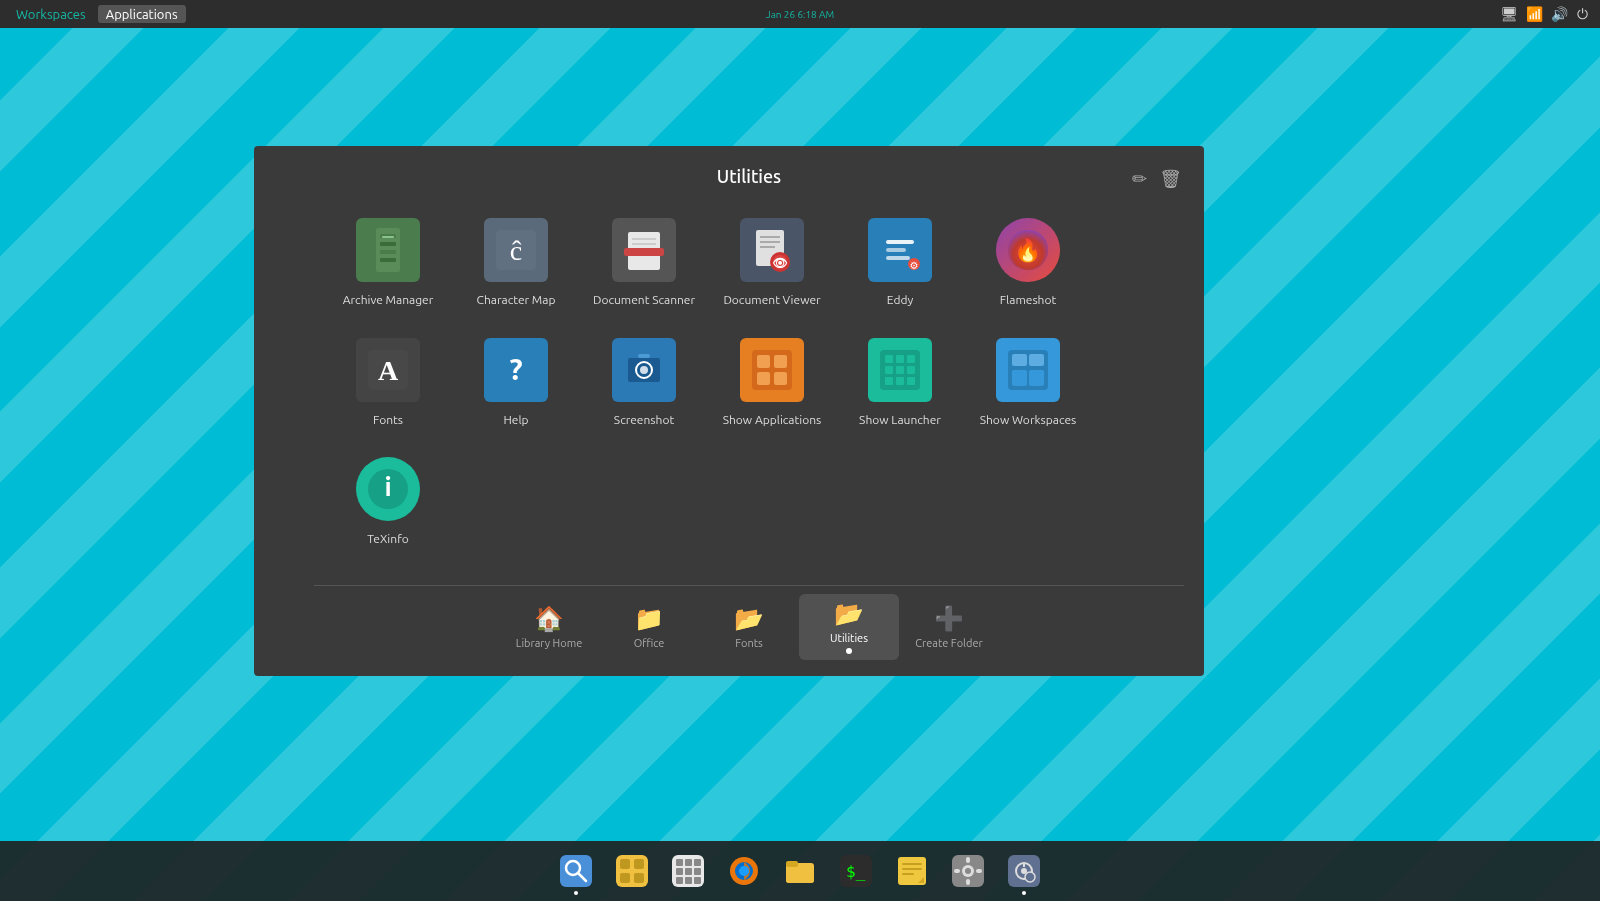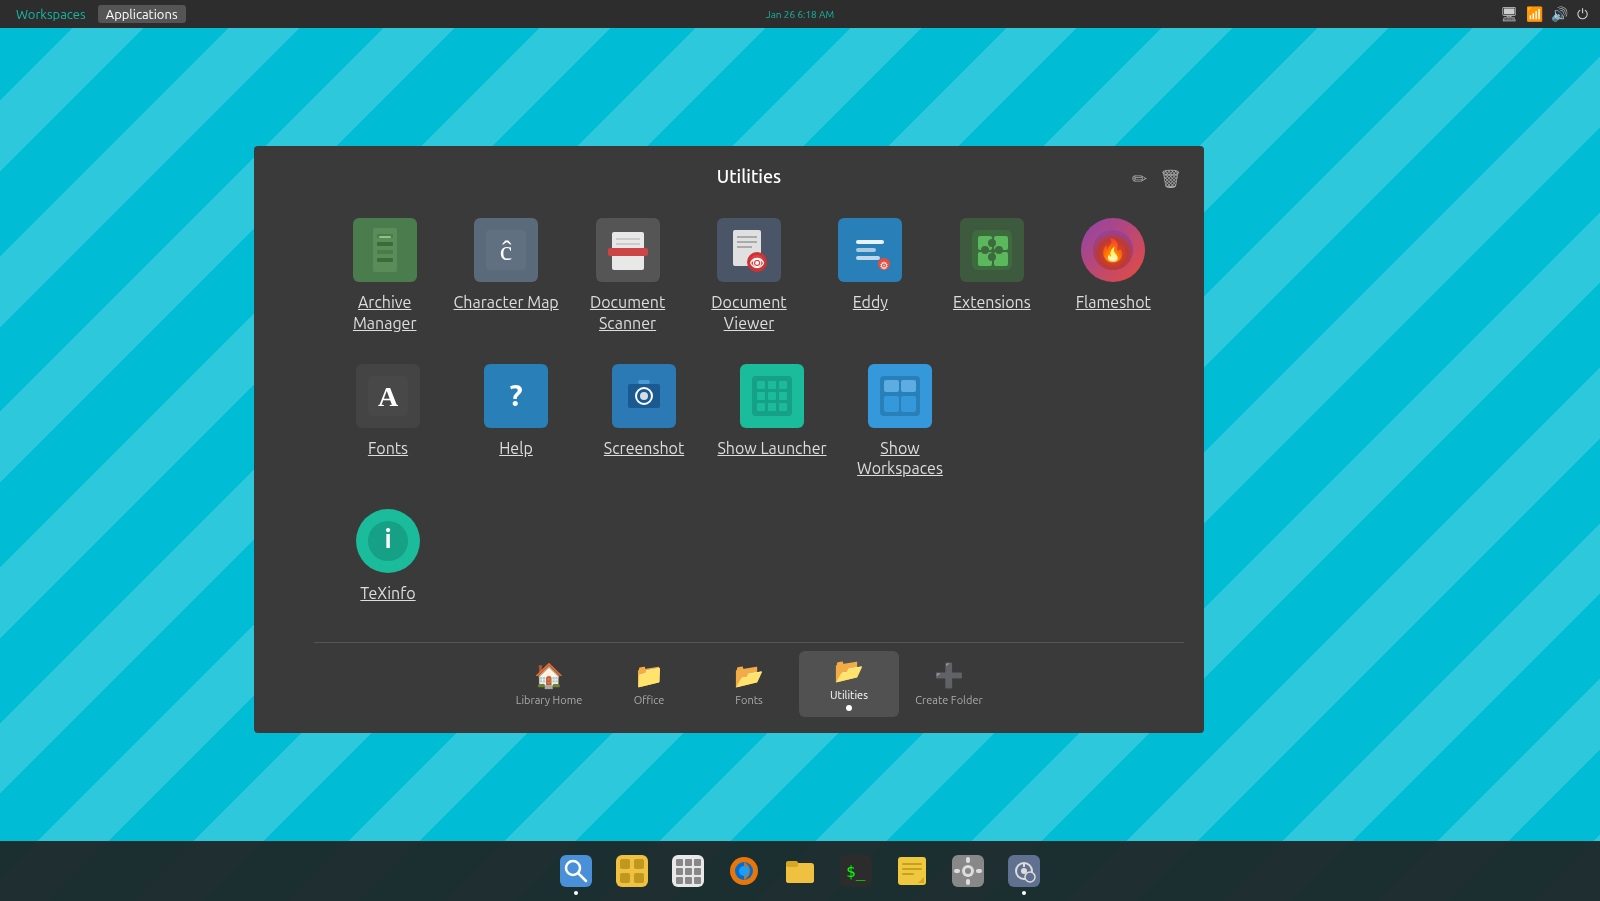--- a/index.html
+++ b/index.html
@@ -151,24 +151,23 @@
       height: 64px;
       margin-bottom: 10px;
       border-radius: 8px;
       display: flex;
       align-items: center;
       justify-content: center;
       font-size: 36px;
     }
     .app-label {
       color: #ddd;
-      font-size: 16px;
+      font-size: 12px;
       text-align: center;
       line-height: 1.3;
-      text-decoration: underline;
     }
 
     
     .icon-archive { background: #4a7c4e; border-radius: 6px; }
     .icon-charmap { background: #5a6a7a; border-radius: 6px; }
     .icon-docscanner { background: #555; border-radius: 6px; }
     .icon-docviewer { background: #4a5568; border-radius: 6px; }
     .icon-eddy { background: #2980b9; border-radius: 6px; }
     .icon-extensions { background: #3d5a3e; border-radius: 6px; }
     .icon-flameshot { background: linear-gradient(135deg, #8e44ad, #e74c3c); border-radius: 50%; }
@@ -360,39 +359,20 @@
               <rect x="8" y="12" width="28" height="4" rx="2" fill="#fff" opacity="0.9"></rect>
               <rect x="8" y="20" width="20" height="4" rx="2" fill="#fff" opacity="0.6"></rect>
               <rect x="8" y="28" width="24" height="4" rx="2" fill="#fff" opacity="0.7"></rect>
               <circle cx="36" cy="36" r="6" fill="#e74c3c"></circle>
               <text x="36" y="41" text-anchor="middle" fill="white" font-size="10">⚙</text>
             </svg>
           </div>
           <span class="app-label">Eddy</span>
         </div>
 
-        <div class="app-item">
-          <div class="app-icon icon-extensions svg-icon">
-            <svg width="44" height="44" viewBox="0 0 44 44">
-              <rect x="2" y="2" width="40" height="40" rx="6" fill="#3d6b3e"></rect>
-
-              <g fill="#5cb85c">
-                <rect x="8" y="8" width="14" height="14" rx="2"></rect>
-                <rect x="24" y="8" width="14" height="14" rx="2"></rect>
-                <rect x="8" y="24" width="14" height="14" rx="2"></rect>
-                <rect x="24" y="24" width="14" height="14" rx="2"></rect>
-              </g>
-              <circle cx="22" cy="15" r="4" fill="#3d6b3e"></circle>
-              <circle cx="15" cy="22" r="4" fill="#3d6b3e"></circle>
-              <circle cx="22" cy="29" r="4" fill="#3d6b3e"></circle>
-              <circle cx="29" cy="22" r="4" fill="#3d6b3e"></circle>
-            </svg>
-          </div>
-          <span class="app-label">Extensions</span>
-        </div>
 
         <div class="app-item">
           <div class="app-icon icon-flameshot svg-icon">
             <svg width="44" height="44" viewBox="0 0 44 44">
               <circle cx="22" cy="22" r="20" fill="#8e44ad"></circle>
               <circle cx="22" cy="22" r="20" fill="url(#flame-grad)"></circle>
               <defs>
                 <radialGradient id="flame-grad" cx="50%" cy="60%" r="60%">
                   <stop offset="0%" stop-color="#e74c3c"></stop>
                   <stop offset="60%" stop-color="#c0392b"></stop>
@@ -436,20 +416,32 @@
               <rect x="2" y="6" width="40" height="32" rx="4" fill="#2c7ab5"></rect>
               <rect x="6" y="10" width="32" height="24" rx="2" fill="#1a5a90"></rect>
               <circle cx="22" cy="22" r="8" fill="none" stroke="white" stroke-width="2"></circle>
               <circle cx="22" cy="22" r="4" fill="white" opacity="0.8"></circle>
               <rect x="16" y="6" width="12" height="4" rx="2" fill="#4a9ad4"></rect>
             </svg>
           </div>
           <span class="app-label">Screenshot</span>
         </div>
 
+        <div class="app-item">
+          <div class="app-icon icon-showapps svg-icon">
+            <svg width="44" height="44" viewBox="0 0 44 44">
+              <rect x="2" y="2" width="40" height="40" rx="4" fill="#d4691c"></rect>
+              <rect x="7" y="7" width="13" height="13" rx="2" fill="#f0a050"></rect>
+              <rect x="24" y="7" width="13" height="13" rx="2" fill="#f0a050"></rect>
+              <rect x="7" y="24" width="13" height="13" rx="2" fill="#f0a050"></rect>
+              <rect x="24" y="24" width="13" height="13" rx="2" fill="#f0a050"></rect>
+            </svg>
+          </div>
+          <span class="app-label">Show Applications</span>
+        </div>
 
         <div class="app-item">
           <div class="app-icon icon-showlauncher svg-icon">
             <svg width="44" height="44" viewBox="0 0 44 44">
               <rect x="2" y="2" width="40" height="40" rx="4" fill="#16a085"></rect>
               <rect x="7" y="7" width="8" height="8" rx="1" fill="#1abc9c"></rect>
               <rect x="18" y="7" width="8" height="8" rx="1" fill="#1abc9c"></rect>
               <rect x="29" y="7" width="8" height="8" rx="1" fill="#1abc9c"></rect>
               <rect x="7" y="18" width="8" height="8" rx="1" fill="#1abc9c"></rect>
               <rect x="18" y="18" width="8" height="8" rx="1" fill="#1abc9c"></rect>

